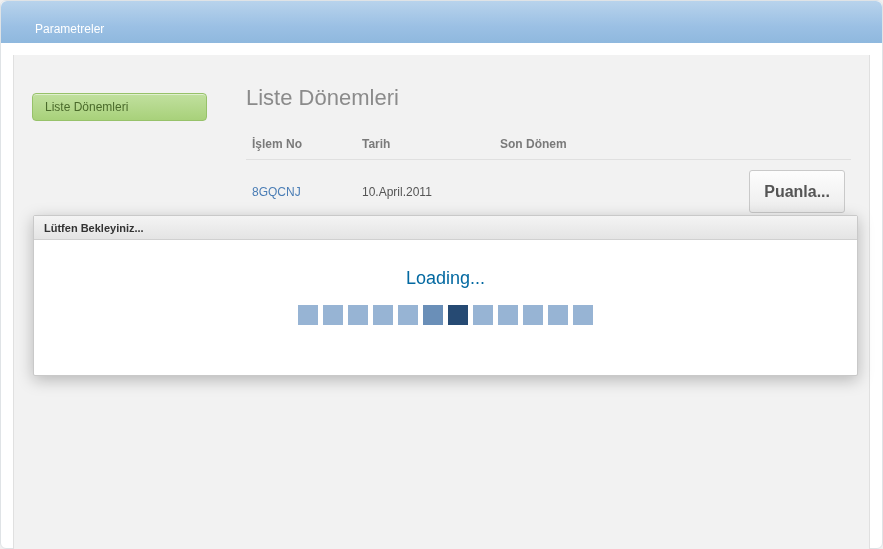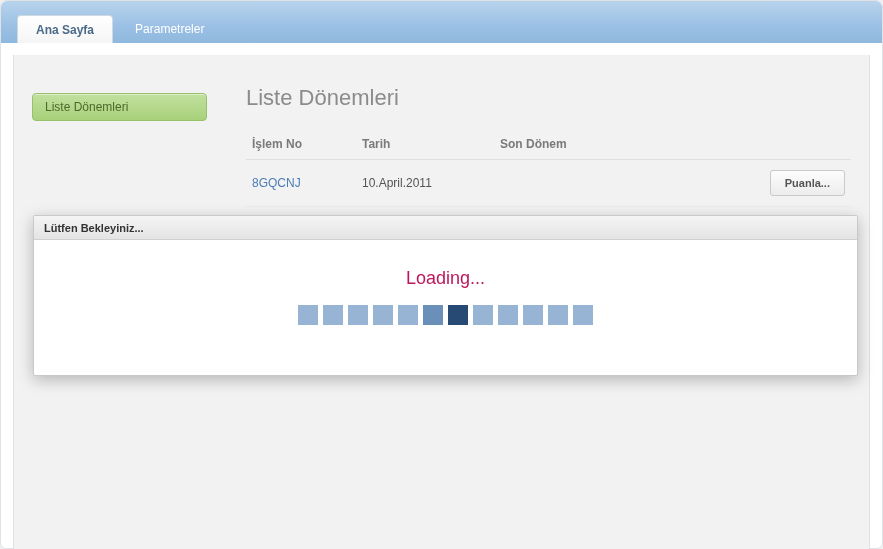--- a/index.html
+++ b/index.html
@@ -107,26 +107,26 @@
     border-bottom: 1px solid #e0e0e0;
   }
   table.data td {
     padding: 10px 6px;
     border-bottom: 1px solid #eaeaea;
     vertical-align: middle;
     color: #555;
   }
   .link { color: #4a7db5; cursor: pointer; }
   .action-btn {
-    height: 26px;
+    height: 43px;
     padding: 0 14px;
     background: linear-gradient(#fdfdfd, #ececec);
     border: 1px solid #c9c9c9;
     border-radius: 3px;
-    font-size: 11px;
+    font-size: 16px;
     color: #555;
     cursor: pointer;
     font-weight: bold;
   }
   .ok-icon {
     display: inline-flex;
     width: 16px; height: 16px;
     border-radius: 50%;
     background: #8bc34a;
     align-items: center; justify-content: center;
@@ -152,43 +152,40 @@
     font-size: 11px;
     font-weight: bold;
     color: #333;
   }
   .modal-body {
     padding: 28px 0 46px;
     text-align: center;
   }
   .loading-text {
     font-size: 18px;
-    color: #be185d;
+    color: #0369a1;
     margin-bottom: 16px;
   }
   .bar {
     display: inline-flex;
     gap: 5px;
   }
   .sq {
     width: 20px; height: 20px;
     background: #97b4d4;
   }
   .sq.pulse1 { background: #6a8fb8; }
   .sq.pulse2 { background: #264a73; }
 </style>
 </head>
 <body>
 
 <div class="frame">
 
   <div class="tabbar">
-    <div class="tab active">
-      <span>Ana Sayfa</span>
-    </div>
     <div class="tab">
       <span>Parametreler</span>
     </div>
   </div>
 
   <div class="content">
     <div class="layout">
 
       <div class="side">
         <div class="side-btn">

